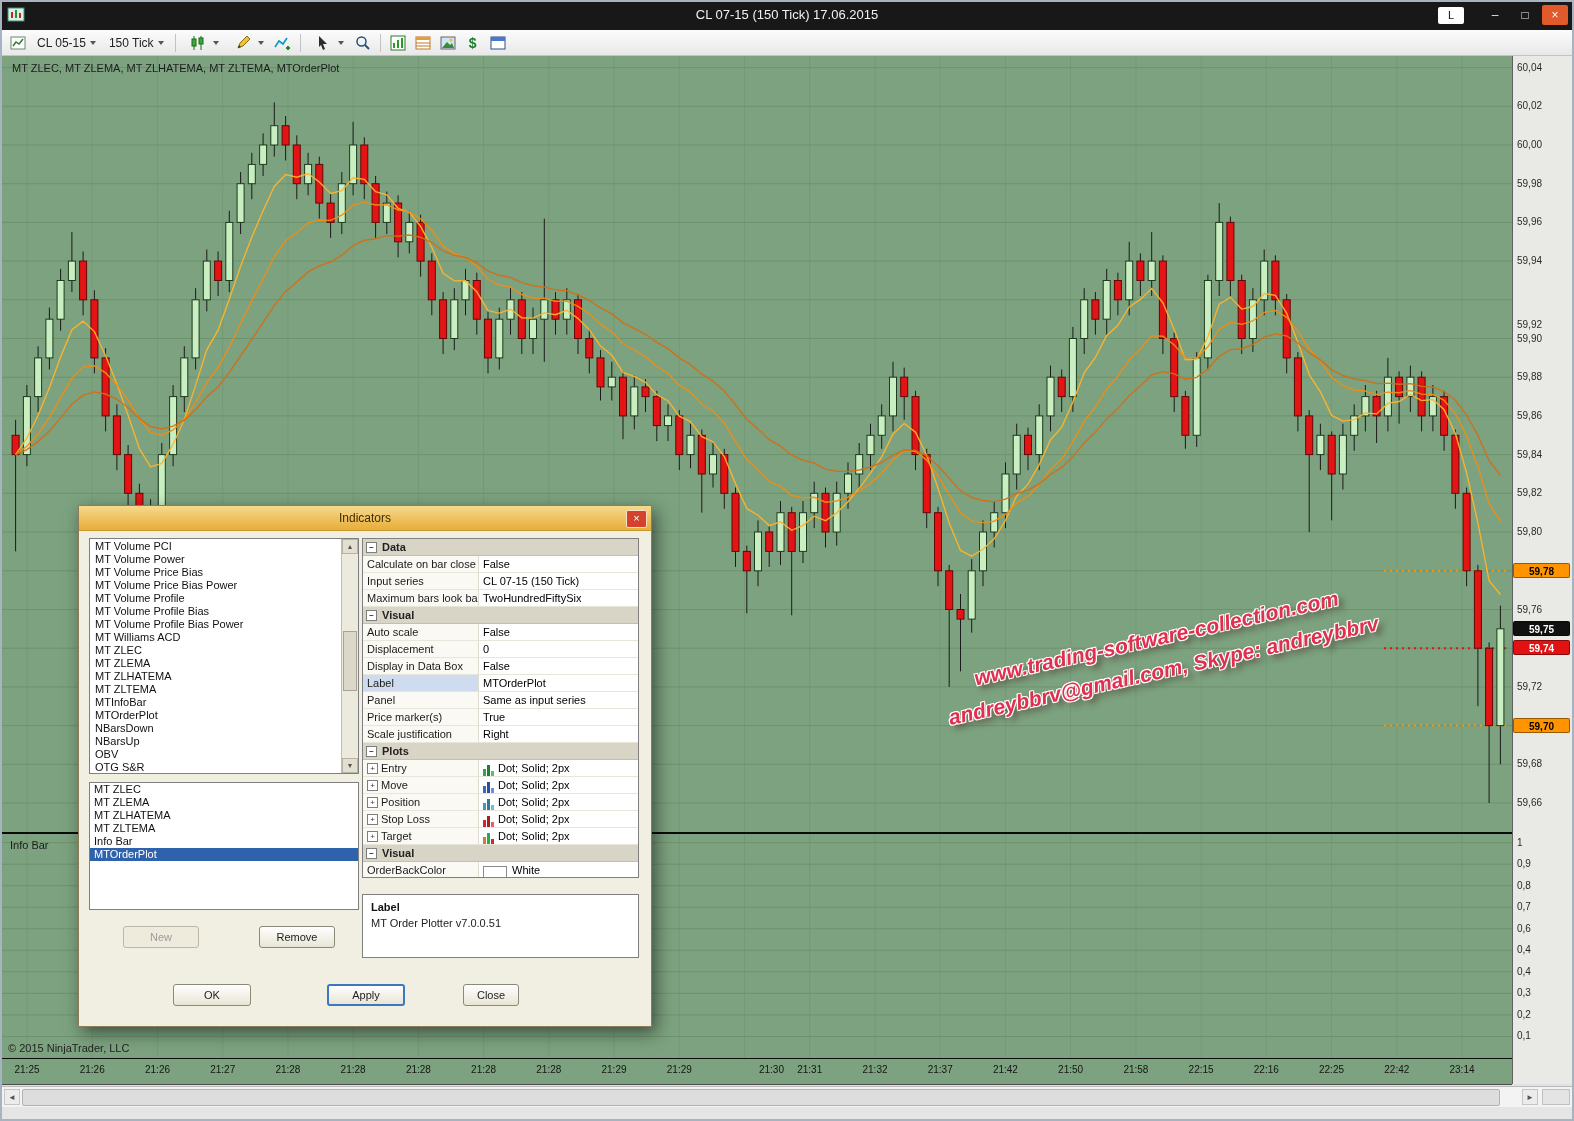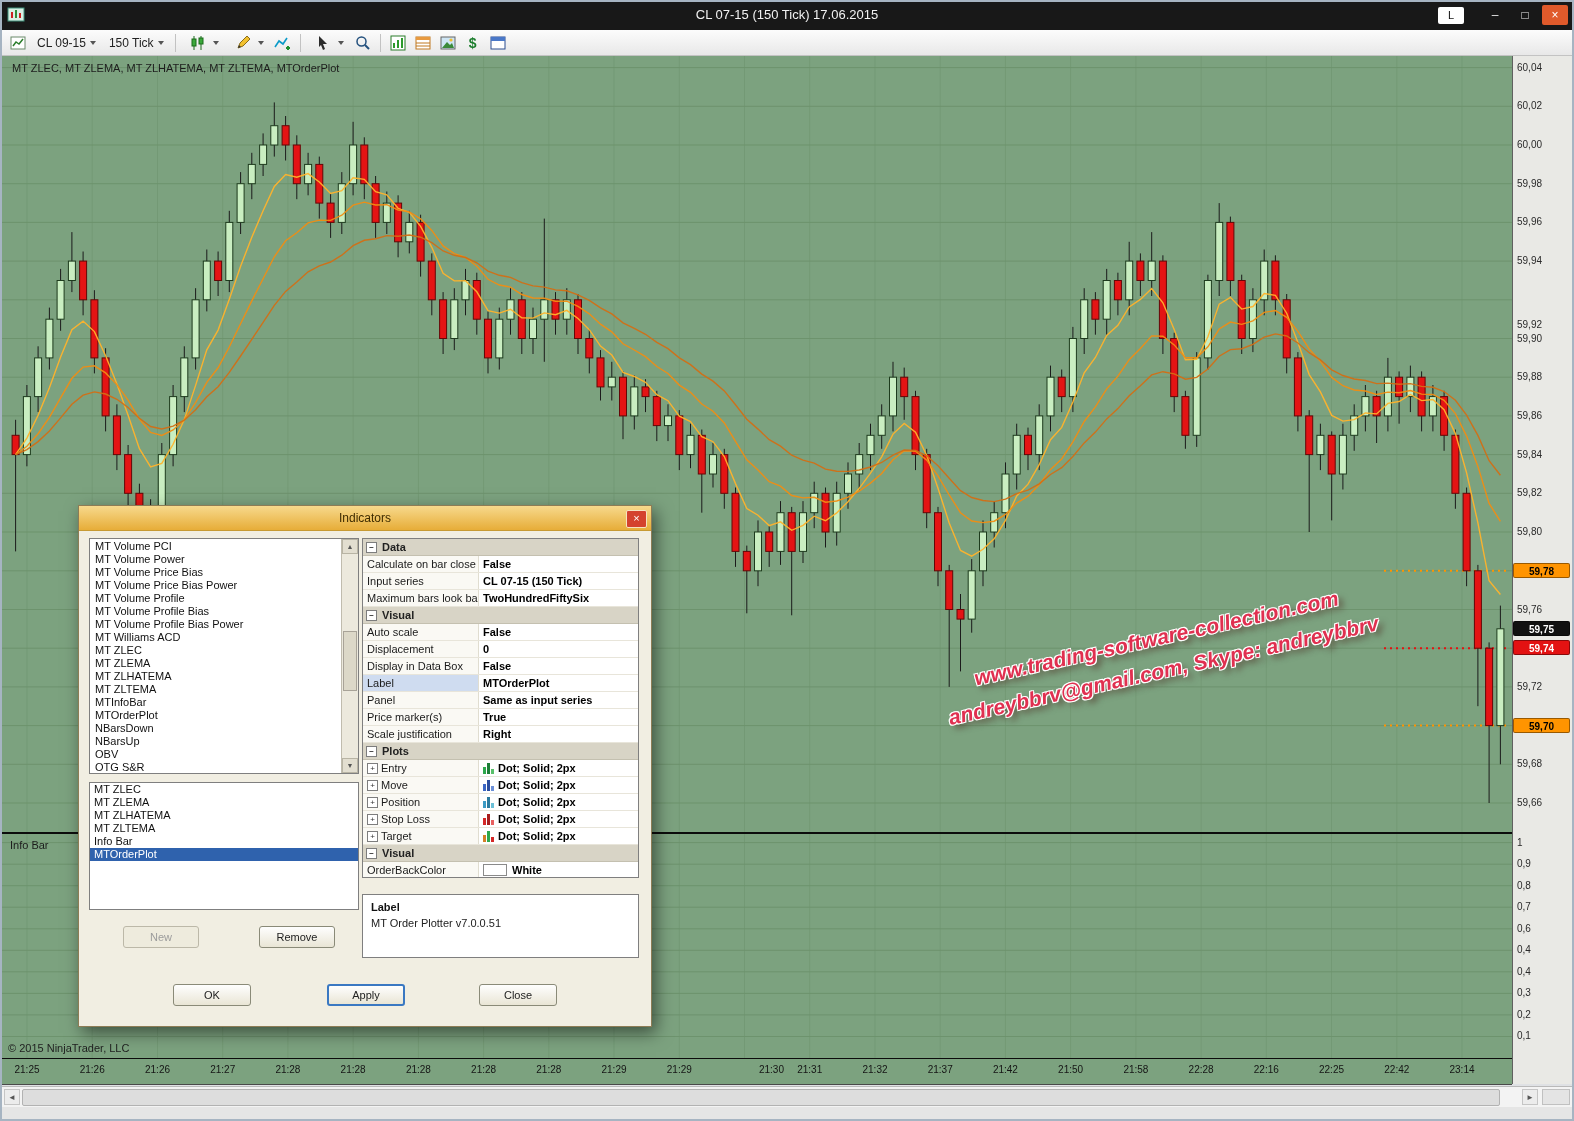--- a/index.html
+++ b/index.html
@@ -76,31 +76,31 @@
   .li.selected{background:#2f62ad;color:#fff}
 
   .btn{position:absolute;height:22px;width:76px;background:linear-gradient(#fefefe,#e9e5d5);border:1px solid #8a8a78;border-radius:3px;
        font-size:11px;color:#222;display:flex;align-items:center;justify-content:center;box-sizing:border-box}
   .btn.disabled{color:#9c9c9c;border-color:#bcb8a8;background:#eeebdd}
   .btn.focus{border:2px solid #3a78c2}
   .btn-new{left:44px;top:420px}
   .btn-remove{left:180px;top:420px}
   .btn-ok{left:94px;top:478px;width:78px}
   .btn-apply{left:248px;top:478px;width:78px}
-  .btn-close2{left:400px;top:478px;width:78px}
+  .btn-close2{left:384px;top:478px;width:56px}
 
   .pgrid{position:absolute;left:283px;top:32px;width:277px;height:340px;background:#fff;border:1px solid #7f7f7f;overflow:hidden;box-sizing:border-box}
   .prow{display:flex;height:16px;border-bottom:1px solid #e8e5da;align-items:center}
   .prow.section{background:#d8d4c6;font-weight:bold;border-bottom:1px solid #c4c0b0}
   .prow .slab{padding-left:2px;color:#222}
   .pm{display:inline-flex;width:9px;height:9px;border:1px solid #7d7d7d;background:#fff;font-size:8px;line-height:7px;align-items:center;justify-content:center;margin:0 3px;flex:none;color:#333}
   .plabel{width:116px;flex:none;height:16px;line-height:16px;padding-left:4px;border-right:1px solid #e0ddd0;background:#faf9f4;color:#1a1a1a;white-space:nowrap;overflow:hidden;display:flex;align-items:center;box-sizing:border-box}
   .plabel .pm{margin-left:0}
   .prow.sel .plabel{background:#cfdcf0}
-  .pvalue{flex:1;height:16px;line-height:16px;padding-left:4px;font-weight:bold;color:#000;white-space:nowrap;overflow:hidden;display:flex;align-items:center}
+  .pvalue{flex:1;height:16px;line-height:16px;padding-left:4px;font-weight:normal;color:#000;white-space:nowrap;overflow:hidden;display:flex;align-items:flex-end}
   .plot-icon{display:inline-flex;align-items:flex-end;gap:1px;height:11px;margin-right:4px}
   .plot-icon i{display:inline-block;width:3px}
   .plot-icon i:nth-child(1){height:7px}
   .plot-icon i:nth-child(2){height:11px}
   .plot-icon i:nth-child(3){height:5px}
   .sw{display:inline-block;width:22px;height:10px;border:1px solid #8a8a8a;margin-right:5px;flex:none}
 
   .lblbox{position:absolute;left:283px;top:388px;width:277px;height:64px;background:#fff;border:1px solid #7f7f7f;box-sizing:border-box;padding:6px 8px}
   .lb-title{font-weight:bold;margin-bottom:4px;color:#111}
   .lb-text{color:#222}
@@ -125,21 +125,21 @@
 </div>
 
 <div class="toolbar">
   <span class="tb-ico">
     <svg width="16" height="16">
         <rect x="1" y="2" width="14" height="12" fill="#fff" stroke="#6a8a6a"></rect>
         <polyline points="3,11 6,7 9,9 13,4" fill="none" stroke="#2a7d2a" stroke-width="1.5"></polyline>
       </svg>
   </span>
   <div class="tb-btn">
-    <span>CL 09-15</span>
+    <span>CL 05-15</span>
       <span class="caret"></span>
   </div>
   <div class="tb-btn">
     <span>150 Tick</span>
       <span class="caret"></span>
   </div>
   <div class="tb-sep"></div>
   <div class="tb-btn">
     <span class="tb-ico">
       <svg width="16" height="16">
@@ -622,21 +622,21 @@
     <div class="xax" style="left: 529.8px;">21:28</div>
     <div class="xax" style="left: 595px;">21:29</div>
     <div class="xax" style="left: 660.3px;">21:29</div>
     <div class="xax" style="left: 746px; text-align: right;">21:30</div>
     <div class="xax" style="left: 790.7px;">21:31</div>
     <div class="xax" style="left: 856px;">21:32</div>
     <div class="xax" style="left: 921.2px;">21:37</div>
     <div class="xax" style="left: 986.4px;">21:42</div>
     <div class="xax" style="left: 1051.6px;">21:50</div>
     <div class="xax" style="left: 1116.9px;">21:58</div>
-    <div class="xax" style="left: 1182.1px;">22:28</div>
+    <div class="xax" style="left: 1182.1px;">22:15</div>
     <div class="xax" style="left: 1247.3px;">22:16</div>
     <div class="xax" style="left: 1312.5px;">22:25</div>
     <div class="xax" style="left: 1377.8px;">22:42</div>
     <div class="xax" style="left: 1443px;">23:14</div>
     <div class="pmarker" style="top: 562.8px; background: rgb(255, 148, 0); color: rgb(0, 0, 0);">59,78</div>
     <div class="pmarker" style="top: 620.8px; background: rgb(17, 17, 17); color: rgb(255, 255, 255);">59,75</div>
     <div class="pmarker" style="top: 640.2px; background: rgb(227, 18, 18); color: rgb(255, 255, 255);">59,74</div>
     <div class="pmarker" style="top: 717.6px; background: rgb(255, 148, 0); color: rgb(0, 0, 0);">59,70</div>
   </div>
 

